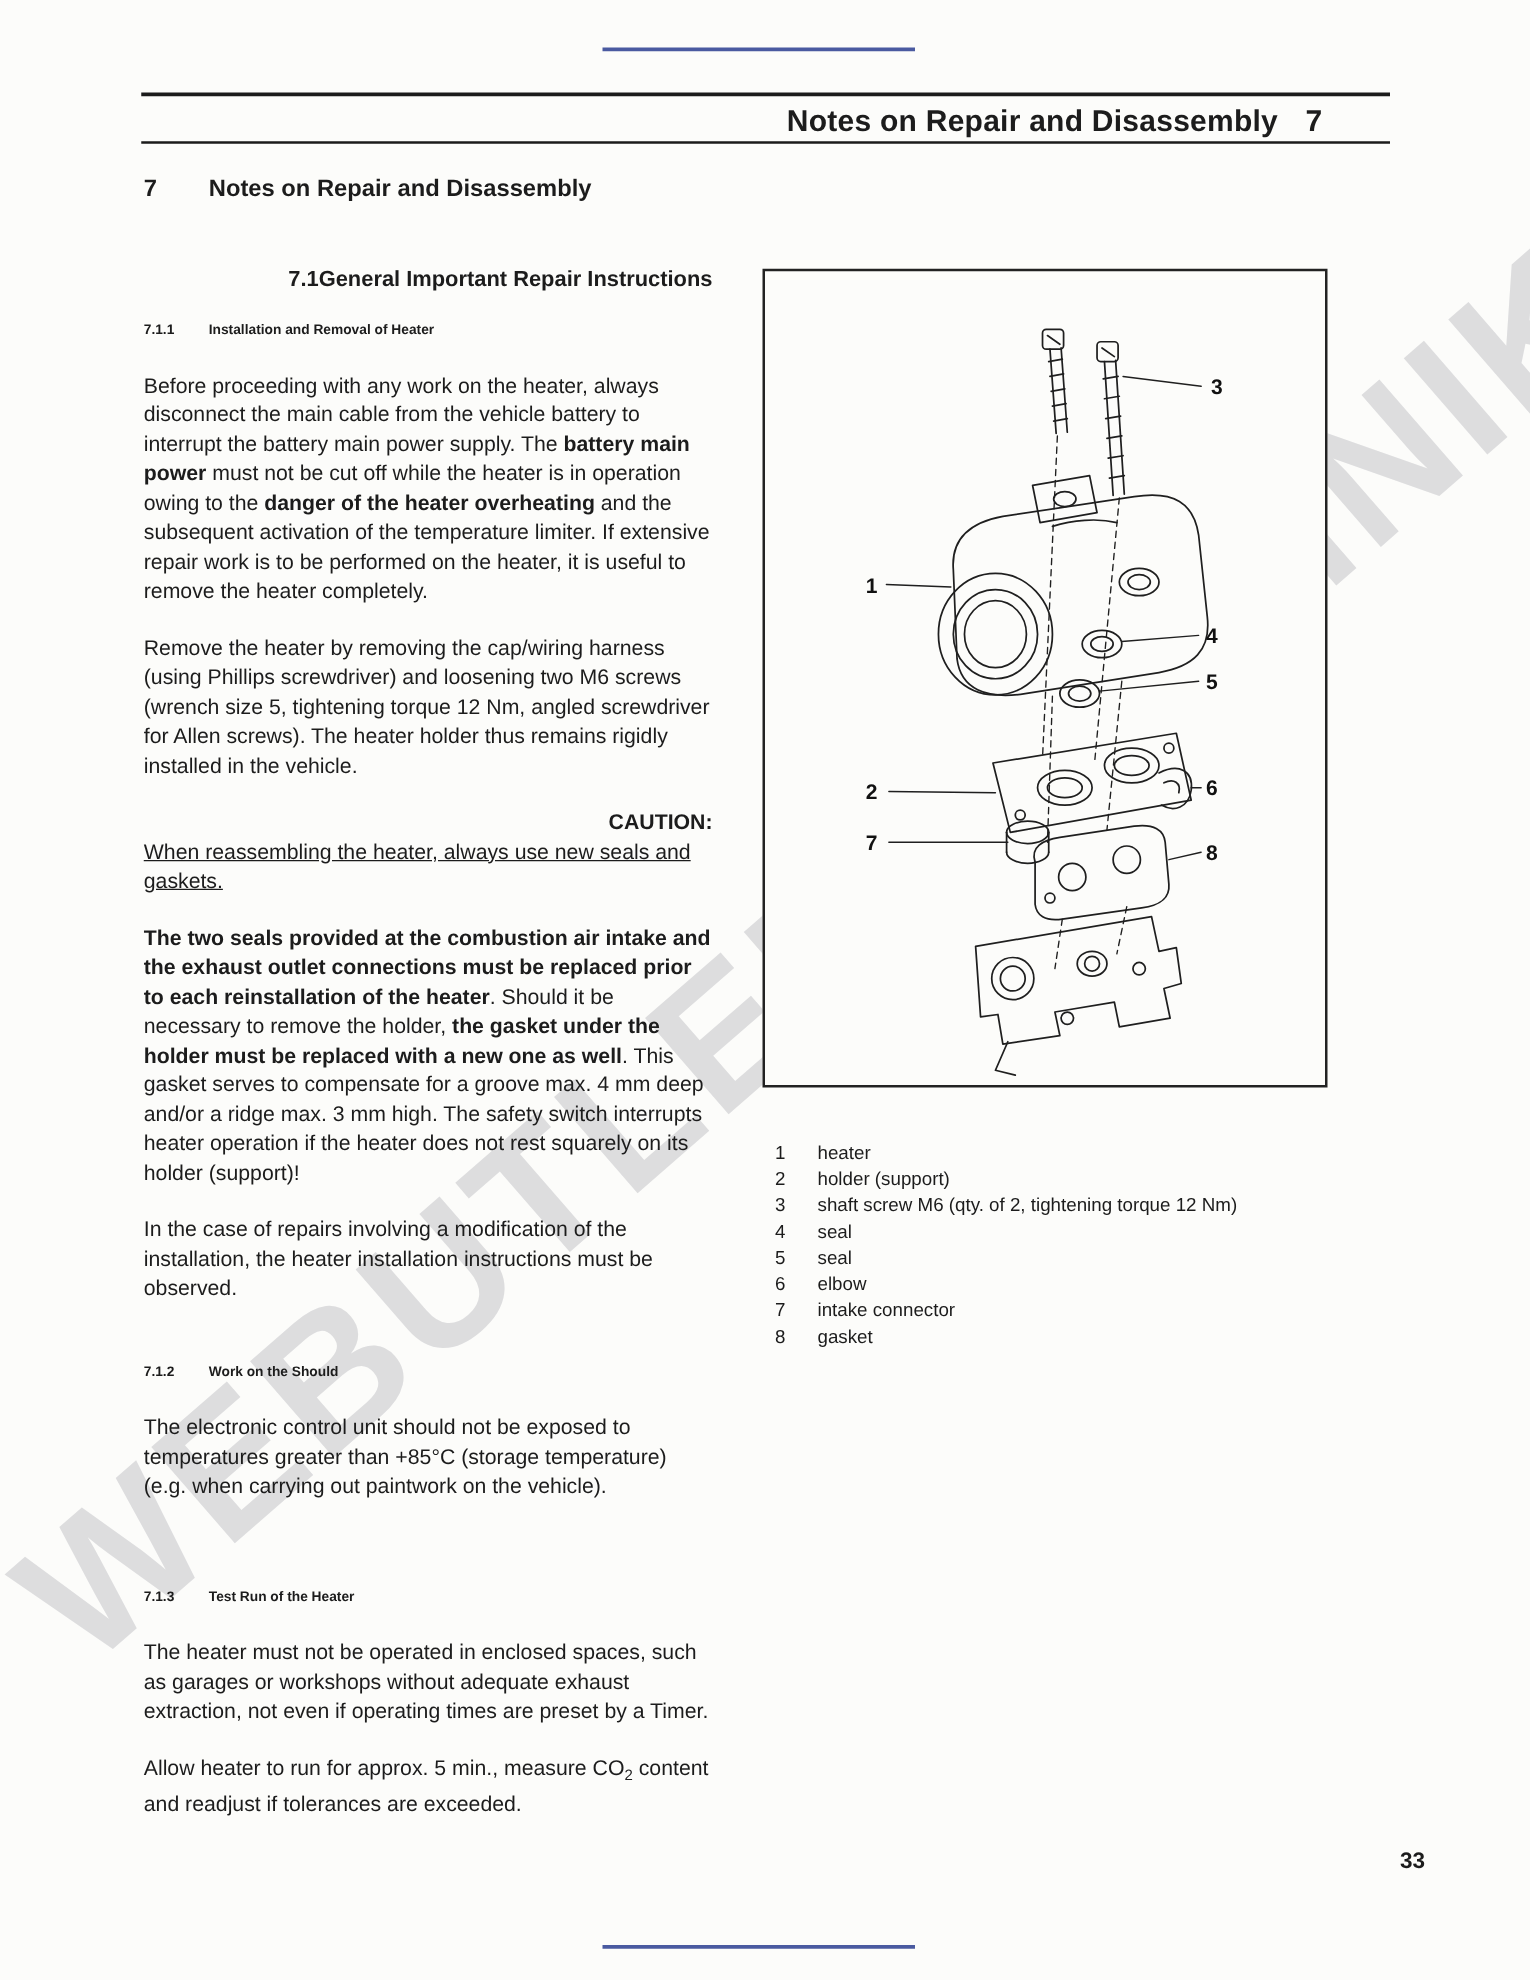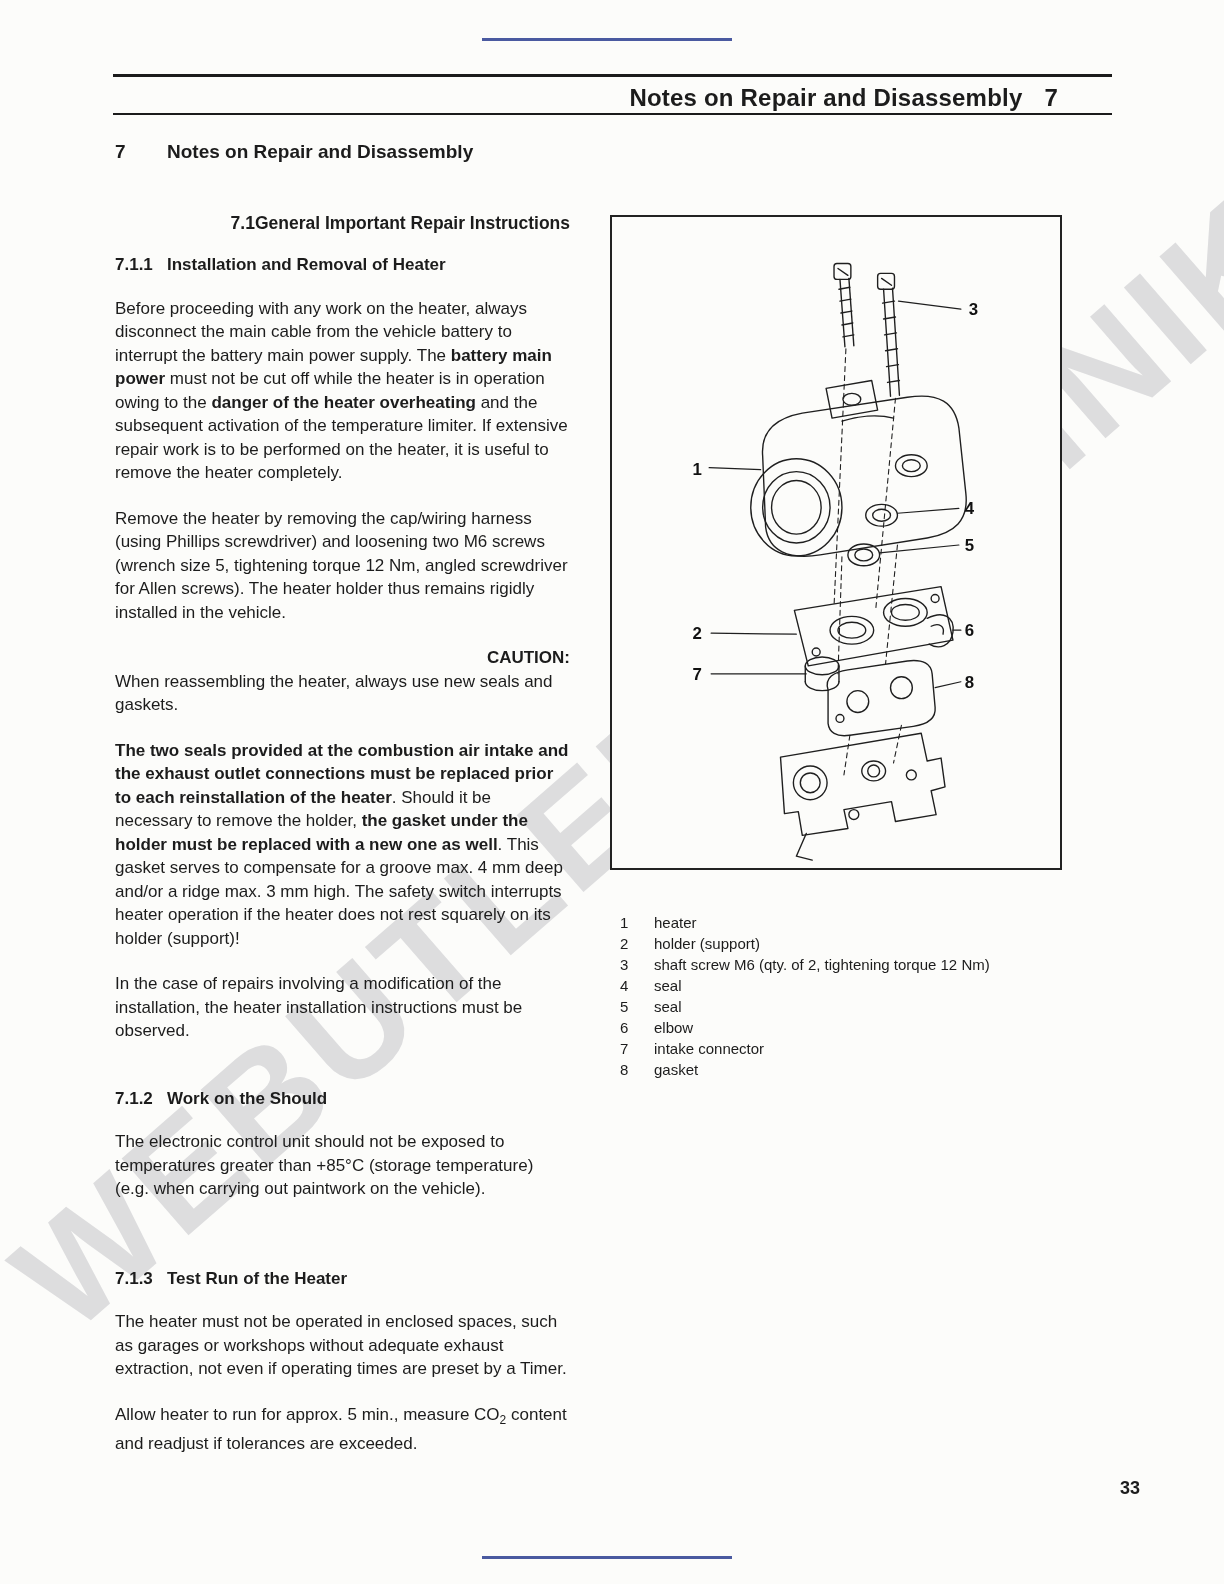--- a/index.html
+++ b/index.html
@@ -20,25 +20,25 @@
   .header-rule-2 { position:absolute; left:113px; top:113px; width:999px; height:2px; background:#1b1b1b; }
   .page-header {
     position:absolute; top:84px; left:113px; width:945px; text-align:right;
     font-size:24px; font-weight:bold; letter-spacing:0.2px;
   }
   .page-header .chapter { margin-left:22px; }
 
   .left-col { position:absolute; left:115px; top:140px; width:455px; font-size:17px; line-height:23.5px; }
   .h1 { font-size:19px; font-weight:bold; margin-bottom:48px; }
   .h2 { font-size:17.5px; font-weight:bold; margin-bottom:18px;text-align:right; }
-  .h3 { font-size:17px; font-weight:bold; margin:0 0 20px 0; }
+  .h3 { font-size:11px; font-weight:bold; margin:0 0 20px 0; }
   .hnum { display:inline-block; width:52px; }
   .left-col p { margin-bottom:22px; }
   .caution-label { font-weight:bold;text-align:right; }
-  .caution-text { margin-bottom:22px; }
+  .caution-text { margin-bottom:22px;text-decoration:underline; }
   .gap-lg { height:22px; }
   sub { font-size:12px; }
 
   .figure-box {
     position:absolute; left:610px; top:215px; width:452px; height:655px;
     border:2px solid #222; background:#fcfcfa;
   }
   .legend { position:absolute; left:620px; top:912px; width:470px; font-size:15px; line-height:21px; }
   .legend-row { display:flex; }
   .legend-num { width:34px; flex:0 0 34px; }

